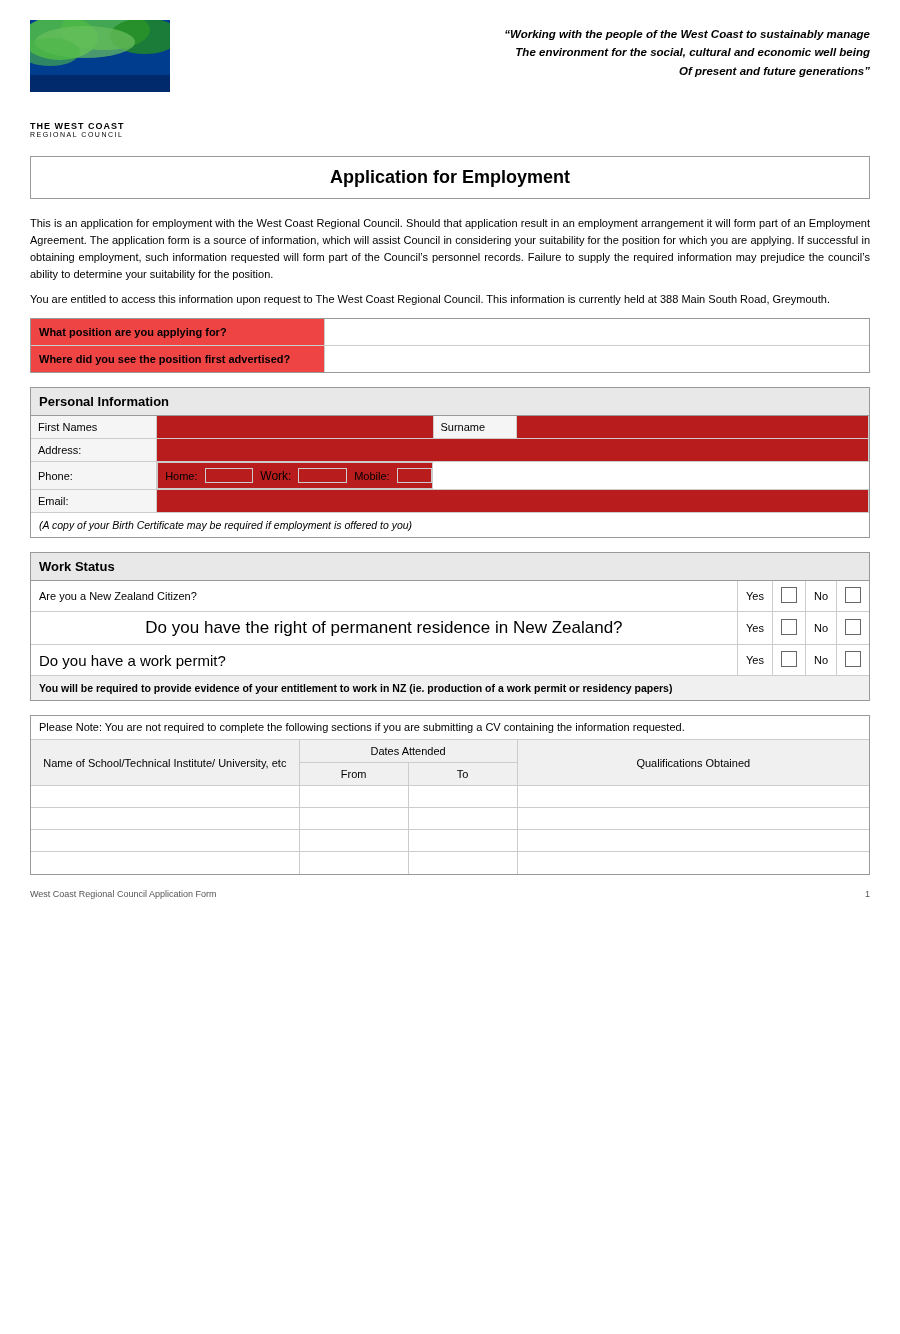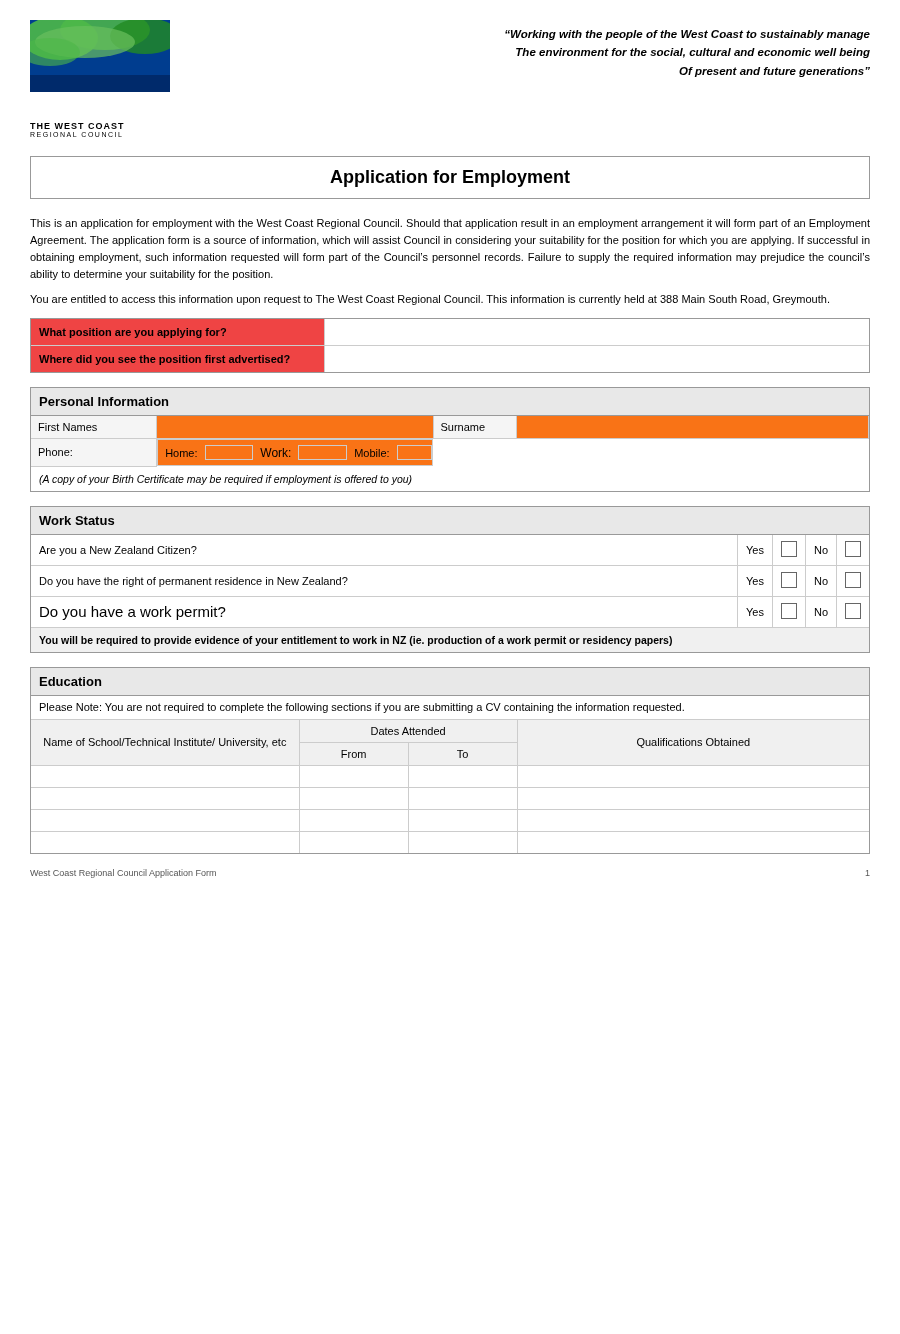--- a/index.html
+++ b/index.html
@@ -107,21 +107,21 @@
       border: 1px solid #ccc;
       padding: 5px 7px;
       font-size: 11px;
     }
     .personal-table td.label {
       font-weight: normal;
       background: #f5f5f5;
       white-space: nowrap;
     }
     .personal-table td.value {
-      background: #f97316;
+      background: #b91c1c;
     }
     .personal-table tr td:first-child {
       border-left: none;
     }
     .personal-table tr:last-child td {
       border-bottom: none;
     }
     .personal-table tr:first-child td {
       border-top: none;
     }
@@ -290,79 +290,86 @@
 
 <div class="section">
   <div class="section-header">Personal Information</div>
   <table class="personal-table">
     <tbody>
         <tr>
       <td class="label" style="width:15%">First Names</td>
       <td class="value" style="width:33%"></td>
       <td class="label" style="width:10%">Surname</td>
       <td class="value"></td>
+    </tr>
+    <tr>
+      <td class="label">Address:</td>
+      <td class="value" colspan="3"></td>
     </tr>
     <tr>
       <td class="label">Phone:</td>
       <td class="value" style="width:auto; display:flex; align-items:center; padding:5px 0;" colspan="3">
         <table style="width:100%; border-collapse:collapse;">
           <tbody>
                 <tr>
             <td style="border:none; padding:0 7px; white-space:nowrap; font-size:11px;">Home:</td>
             <td style="border:1px solid #ccc; padding:4px 7px; width:30%;"></td>
             <td style="border:none; padding:0 7px; white-space:nowrap; font-size:12px;">Work:</td>
             <td style="border:1px solid #ccc; padding:4px 7px; width:30%;"></td>
             <td style="border:none; padding:0 7px; white-space:nowrap; font-size:11px;margin-left:13px;">Mobile:</td>
             <td style="border:1px solid #ccc; padding:4px 7px; width:20%;"></td>
           </tr>
         </tbody>
             </table>
       </td>
     </tr>
     <tr>
+      <td class="label">Email:</td>
+      <td class="value" colspan="3"></td>
+    </tr>
+    <tr>
       <td colspan="4" style="padding:6px 8px; font-style:italic; font-size:10.5px; border:none;">(A copy of your Birth Certificate may be required if employment is offered to you)</td>
     </tr>
   </tbody>
     </table>
 </div>
 
 <div class="section">
   <div class="section-header">Work Status</div>
   <table class="work-status-table" style="width:100%; border-collapse:collapse;">
     <tbody>
         <tr>
       <td class="question" style="padding:6px 8px; font-size:11px; border-top:none; border-left:none; border-right:none; border-bottom:1px solid #ccc;">Are you a New Zealand Citizen?</td>
       <td style="border:1px solid #ccc; border-top:none; padding:5px 8px; width:35px; text-align:center; font-size:11px;">Yes</td>
       <td style="border:1px solid #ccc; border-top:none; width:22px;"><div class="checkbox-cell"></div></td>
       <td style="border:1px solid #ccc; border-top:none; padding:5px 8px; width:30px; text-align:center; font-size:11px;">No</td>
       <td style="border:1px solid #ccc; border-top:none; border-right:none; width:22px;"><div class="checkbox-cell"></div></td>
     </tr>
     <tr>
-      <td class="question" style="padding:6px 8px; font-size:11px; border-left:none; border-right:none; border-top:none; border-bottom:1px solid #ccc;">Do you have the right of permanent residence in New Zealand?</td>
+      <td class="question" style="padding:6px 8px; font-size:17px; border-left:none; border-right:none; border-top:none; border-bottom:1px solid #ccc;text-align:center;">Do you have the right of permanent residence in New Zealand?</td>
       <td style="border:1px solid #ccc; border-top:none; padding:5px 8px; text-align:center; font-size:11px;">Yes</td>
       <td style="border:1px solid #ccc; border-top:none;"><div class="checkbox-cell"></div></td>
       <td style="border:1px solid #ccc; border-top:none; padding:5px 8px; text-align:center; font-size:11px;">No</td>
       <td style="border:1px solid #ccc; border-top:none; border-right:none;"><div class="checkbox-cell"></div></td>
     </tr>
     <tr>
       <td class="question" style="padding:6px 8px; font-size:15px; border-left:none; border-right:none; border-top:none; border-bottom:1px solid #ccc;">Do you have a work permit?</td>
       <td style="border:1px solid #ccc; border-top:none; padding:5px 8px; text-align:center; font-size:11px;">Yes</td>
       <td style="border:1px solid #ccc; border-top:none;"><div class="checkbox-cell"></div></td>
       <td style="border:1px solid #ccc; border-top:none; padding:5px 8px; text-align:center; font-size:11px;">No</td>
       <td style="border:1px solid #ccc; border-top:none; border-right:none;"><div class="checkbox-cell"></div></td>
     </tr>
     <tr>
       <td colspan="5" style="padding:6px 8px; font-weight:bold; font-size:10.5px; background:#f0f0f0; border-top:1px solid #ccc; border-left:none; border-right:none; border-bottom:none;">You will be required to provide evidence of your entitlement to work in NZ (ie. production of a work permit or residency papers)</td>
     </tr>
   </tbody>
     </table>
 </div>
 
 <div class="section">
-  <div class="section-header">Education</div>
   <div class="education-note">Please Note: You are not required to complete the following sections if you are submitting a CV containing the information requested.</div>
   <table class="education-table" style="width:100%; border-collapse:collapse;">
     <thead>
       <tr>
         <th class="col-school" rowspan="2" style="border:1px solid #ccc; border-left:none; border-top:none; vertical-align:middle;">Name of School/Technical Institute/ University, etc</th>
         <th colspan="2" class="dates-group-header" style="border:1px solid #ccc; border-top:none;">Dates Attended</th>
         <th class="col-qual" rowspan="2" style="border:1px solid #ccc; border-right:none; border-top:none; vertical-align:middle;">Qualifications Obtained</th>
       </tr>
       <tr>
         <th class="col-from" style="border:1px solid #ccc; border-top:none;">From</th>

